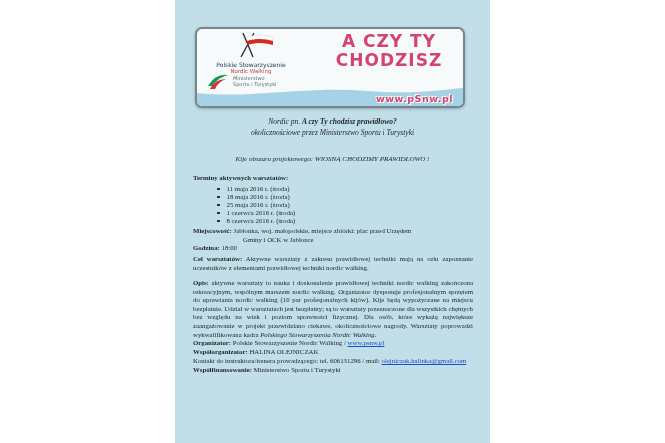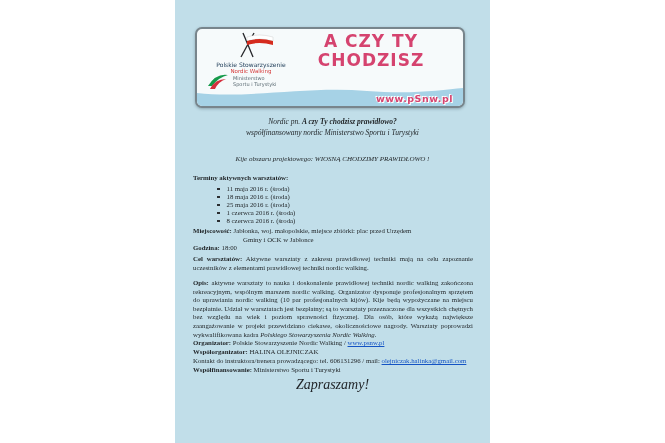--- a/index.html
+++ b/index.html
@@ -17,21 +17,21 @@
     background:#f6fafb;border:2px solid #78858c;border-radius:7px;
     box-shadow:0 1px 3px rgba(40,60,70,.35);overflow:hidden;
   }
   .banner-logos{position:absolute;left:0;top:0;width:104px;height:100%;}
   .logo-psnw{position:absolute;left:8px;top:3px;width:92px;text-align:center;}
   .logo-psnw .l1{font-family:"DejaVu Sans",sans-serif;font-size:6px;color:#1c3a56;line-height:6px;}
   .logo-psnw .l2{font-family:"DejaVu Sans",sans-serif;font-size:5.5px;color:#d63a3a;line-height:6px;}
   .logo-ministry{position:absolute;left:10px;top:42px;display:flex;align-items:center;}
   .logo-ministry .txt{margin-left:4px;font-family:"DejaVu Sans",sans-serif;font-size:5px;color:#5a6a72;line-height:6px;text-align:left;}
   .banner-title{
-    position:absolute;left:95px;top:3px;width:158px;text-align:center;
+    position:absolute;left:113px;top:3px;width:158px;text-align:center;
     font-family:"DejaVu Sans",sans-serif;font-weight:bold;color:#d5436f;
   }
   .banner-title .t1{font-size:17px;line-height:19px;letter-spacing:1px;}
   .banner-title .t2{font-size:17px;line-height:18px;letter-spacing:1px;}
   .banner-title .t3{font-size:13.5px;line-height:15px;letter-spacing:.5px;}
   .banner-wave{position:absolute;left:0;bottom:0;width:100%;height:22px;}
   .banner-wave svg{display:block;width:100%;height:100%;}
   .banner-site{
     position:absolute;right:10px;bottom:2px;
     font-family:"DejaVu Sans",sans-serif;font-weight:bold;font-size:9.5px;color:#d5436f;
@@ -94,21 +94,21 @@
     <div class="banner-wave">
       <svg viewBox="0 0 266 22" preserveAspectRatio="none">
         <path d="M0 9 C50 15 110 2 170 7 C215 10.5 245 6 266 4 L266 22 L0 22 Z" fill="#a6d2e6"></path>
       </svg>
     </div>
     <div class="banner-site">www.pSnw.pl</div>
   </div>
 
   <div class="intro">
     <div><span>Nordic pn. </span><b>A czy Ty chodzisz prawidłowo?</b></div>
-    <div>współfinansowany nordic Ministerstwo Sportu i Turystyki</div>
+    <div>okolicznościowe przez Ministerstwo Sportu i Turystyki</div>
   </div>
 
   <div class="area">
     <span>Kije obszaru projektowego: </span><b>WIOSNĄ CHODZIMY PRAWIDŁOWO !</b>
   </div>
 
   <div class="block schedule">
     <div class="bold">Terminy aktywnych warsztatów:</div>
     <div class="items">
       <div class="li">
@@ -148,15 +148,14 @@
     <span class="bold">Opis:</span><span> aktywne warsztaty to nauka i doskonalenie prawidłowej techniki nordic walking zakończona rekreacyjnym, wspólnym marszem nordic walking. Organizator dysponuje profesjonalnym sprzętem do uprawiania nordic walking (10 par profesjonalnych kijów). Kije będą wypożyczane na miejscu bezpłatnie. Udział w warsztatach jest bezpłatny; są to warsztaty przeznaczone dla wszystkich chętnych bez względu na wiek i poziom sprawności fizycznej. Dla osób, które wykażą największe zaangażowanie w projekt przewidziano ciekawe, okolicznościowe nagrody. Warsztaty poprowadzi wykwalifikowana kadra </span><span class="ital">Polskiego Stowarzyszenia Nordic Walking.</span>
   </div>
 
   <div class="block credits">
     <div><span class="bold">Organizator:</span><span> Polskie Stowarzyszenie Nordic Walking / </span><a href="#">www.psnw.pl</a></div>
     <div><span class="bold">Współorganizator:</span><span> HALINA OLEJNICZAK</span></div>
     <div><span>Kontakt do instruktora/trenera prowadzącego: tel. 606131296 / mail: </span><a href="#">olejniczak.halinka@gmail.com</a></div>
     <div><span class="bold">Współfinansowanie:</span><span> Ministerstwo Sportu i Turystyki</span></div>
   </div>
 
-  <div class="closing">Zapraszamy!</div>
 
 </div>
 
 </body></html>

